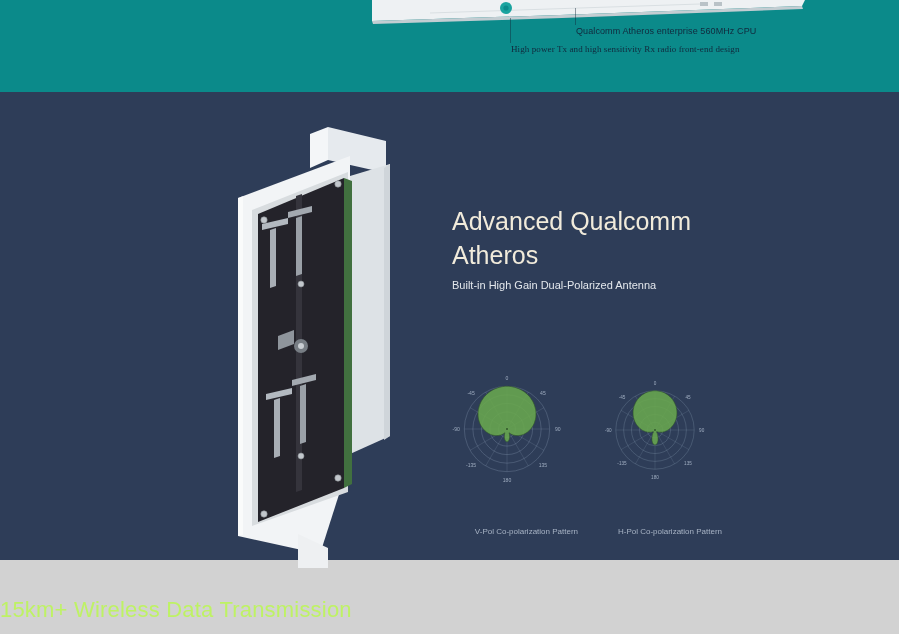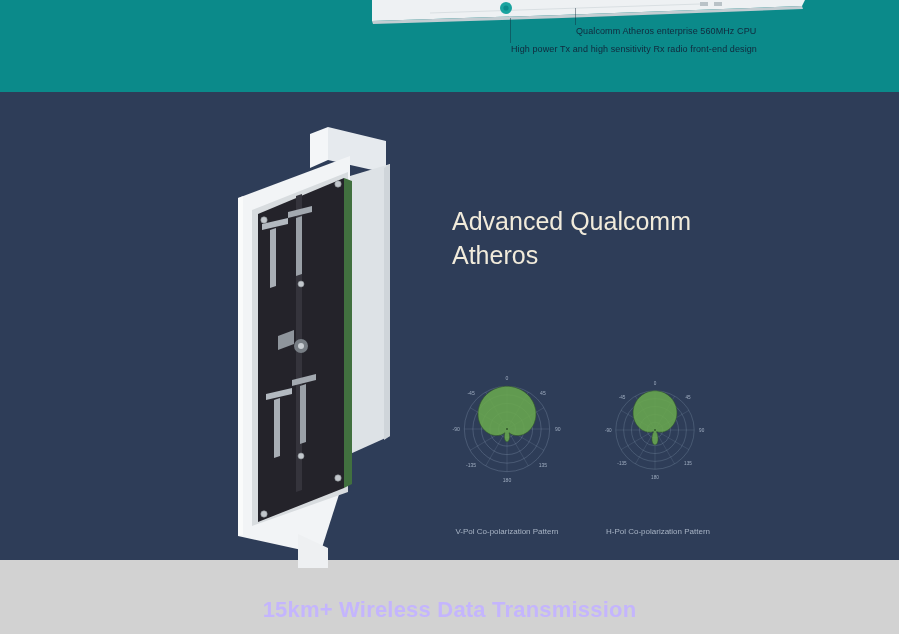--- a/index.html
+++ b/index.html
@@ -11,45 +11,45 @@
   .band-top{top:0;height:92px;background:#0b8a8a;}
   .band-main{top:92px;height:468px;background:#2e3d58;}
   .band-bottom{top:560px;height:74px;background:#d2d2d2;}
 
   .top-strip-svg{position:absolute;left:0;top:0;}
   .leader{position:absolute;width:1px;background:rgba(18,40,58,.45);}
   .leader-1{left:575px;top:8px;height:17px;}
   .leader-2{left:510px;top:18px;height:25px;}
   .top-note{position:absolute;font-size:9px;color:#12293d;letter-spacing:.1px;white-space:nowrap;}
   .top-note-1{left:576px;top:26px;}
-  .top-note-2{left:511px;top:44px;}
+  .top-note-2{left:511px;top:44px;font-family:Liberation Serif, serif;}
 
   .product-svg{position:absolute;left:198px;top:118px;}
 
   .antenna-title{
     position:absolute;left:452px;top:205px;
     font-size:25px;line-height:1.35;color:#f1ebdb;font-weight:400;
   }
   .antenna-body{
     position:absolute;left:452px;top:277px;
     font-size:11px;line-height:1.6;color:#e3e7ec;
   }
 
   .polar-chart{position:absolute;}
   .chart-1{left:446px;top:366px;width:122px;height:126px;}
   .chart-2{left:599px;top:372px;width:112px;height:116px;}
   .chart-caption{
-    position:absolute;top:527px;font-size:8px;color:#a7b3c4;text-align:center;white-space:nowrap;
+    position:absolute;top:527px;font-size:8px;color:#a7b3c4;text-align:right;white-space:nowrap;
   }
   .caption-1{left:436px;width:142px;}
   .caption-2{left:594px;width:128px;}
 
   .bottom-title{
-    position:absolute;left:0;top:597px;width:899px;text-align:center;
-    font-size:22px;color:#c4b5fd;font-weight:700;letter-spacing:.2px;
+    position:absolute;left:0;top:597px;width:899px;
+    font-size:22px;color:#bef264;font-weight:400;letter-spacing:.2px;
   }
 </style>
 </head>
 <body>
 
 <div class="band band-top"></div>
 <div class="band band-main"></div>
 <div class="band band-bottom"></div>
 
 <svg class="top-strip-svg" width="899" height="60" viewBox="0 0 899 60">
@@ -110,20 +110,21 @@
   </g>
 
   <polygon points="100,416 130,430 130,450 100,450" fill="#eef0f2"></polygon>
 </svg>
 
 <div class="antenna-title">
   <div>Advanced Qualcomm</div>
   <div>Atheros</div>
 </div>
 <div class="antenna-body">
+  <div>Built-in High Gain Dual-Polarized Antenna</div>
 </div>
 
 <svg class="polar-chart chart-1" viewBox="0 0 120 124">
     <circle cx="60" cy="62" r="8.4" fill="none" stroke="#93a7bd" stroke-width="0.5" opacity="0.55"></circle>
     <circle cx="60" cy="62" r="16.8" fill="none" stroke="#93a7bd" stroke-width="0.5" opacity="0.55"></circle>
     <circle cx="60" cy="62" r="25.2" fill="none" stroke="#93a7bd" stroke-width="0.5" opacity="0.55"></circle>
     <circle cx="60" cy="62" r="33.6" fill="none" stroke="#93a7bd" stroke-width="0.5" opacity="0.55"></circle>
     <circle cx="60" cy="62" r="42" fill="none" stroke="#93a7bd" stroke-width="0.5" opacity="0.55"></circle>
     <line x1="60" y1="62" x2="60" y2="20" stroke="#93a7bd" stroke-width="0.4" opacity="0.45"></line>
     <line x1="60" y1="62" x2="81" y2="25.626933041053576" stroke="#93a7bd" stroke-width="0.4" opacity="0.45"></line>

